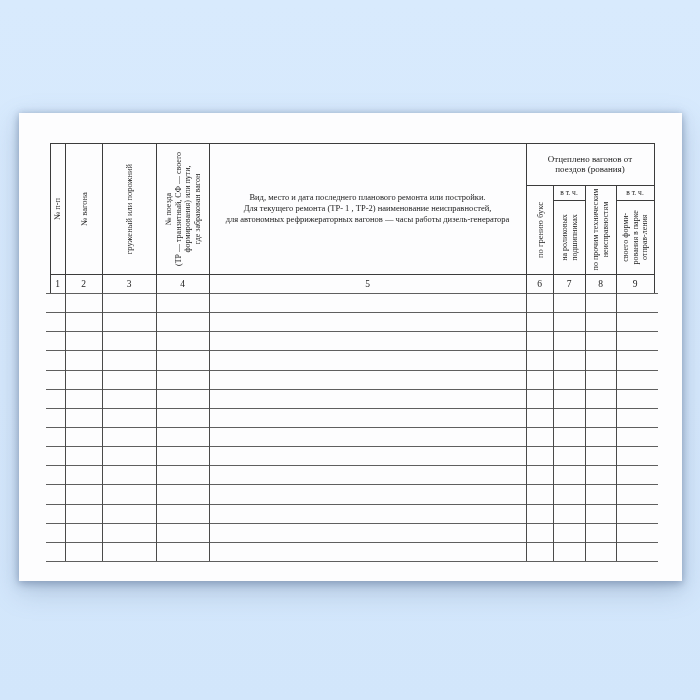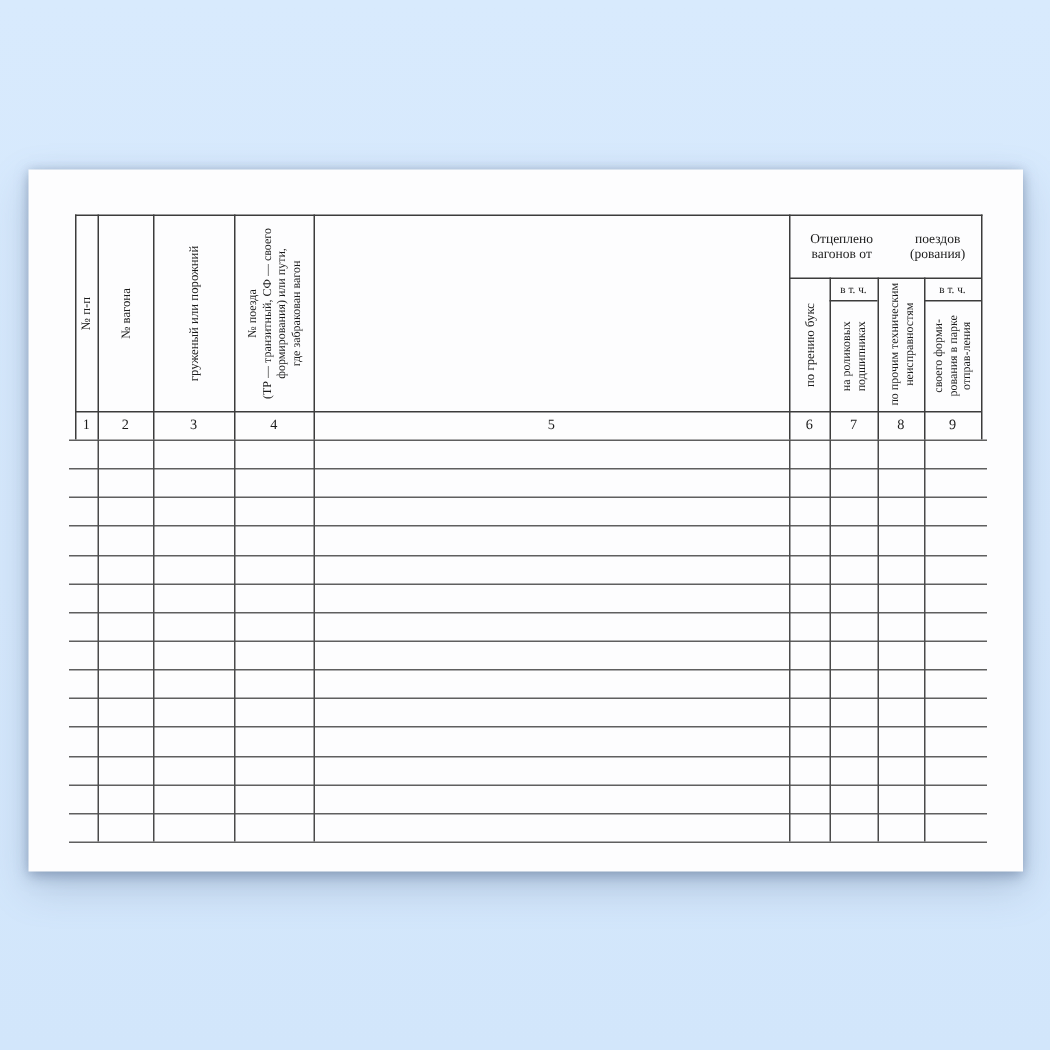--- a/index.html
+++ b/index.html
@@ -20,21 +20,21 @@
   .hl{position:absolute;height:1px;background:#3c3c3c;}
   .vl{position:absolute;width:1px;background:#3c3c3c;}
   
   .grow{position:absolute;height:1px;background:#5f5f5f;}
   .gcol{position:absolute;width:1px;background:#4a4a4a;}
   
   .vcell{position:absolute;display:flex;align-items:center;justify-content:center;overflow:visible;}
   .vtext{transform:rotate(-90deg);white-space:nowrap;text-align:center;font-size:8.5px;line-height:10px;}
   .vtext div{white-space:nowrap;}
   .vtext.small{font-size:8px;line-height:9.5px;}
-  .hcell{position:absolute;display:flex;flex-direction:row;align-items:center;justify-content:center;text-align:center;}
+  .hcell{position:absolute;display:flex;flex-direction:column;align-items:center;justify-content:center;text-align:center;}
   .c5head{font-size:8.5px;line-height:11px;}
   .grouphead{font-size:9px;line-height:10.5px;}
   .vtch{position:absolute;display:flex;align-items:center;justify-content:center;font-size:7.5px;}
   .numcell{position:absolute;display:flex;align-items:center;justify-content:center;font-size:9.5px;}
 </style>
 </head>
 <body>
 
 <div class="page">
 
@@ -63,20 +63,25 @@
   <div class="vcell" style="left:83px;top:30px;width:54px;height:131px;">
     <div class="vtext">груженый или порожний</div>
   </div>
   <div class="vcell" style="left:137px;top:30px;width:53px;height:131px;">
     <div class="vtext small">
       <div>№ поезда</div>
       <div>(ТР — транзитный, СФ — своего</div>
       <div>формирования) или пути,</div>
       <div>где забракован вагон</div>
     </div>
+  </div>
+  <div class="hcell c5head" style="left:190px;top:30px;width:317px;height:131px;">
+    <div>Вид, место и дата последнего планового ремонта или постройки.</div>
+    <div>Для текущего ремонта (ТР- 1 , ТР-2) наименование неисправностей,</div>
+    <div>для автономных рефрижераторных вагонов — часы работы дизель-генератора</div>
   </div>
 
   <div class="hcell grouphead" style="left:507px;top:30px;width:128px;height:42px;">
     <div>Отцеплено вагонов от</div>
     <div>поездов (рования)</div>
   </div>
 
   <div class="vcell" style="left:507px;top:72px;width:27px;height:89px;">
     <div class="vtext">по грению букс</div>
   </div>

